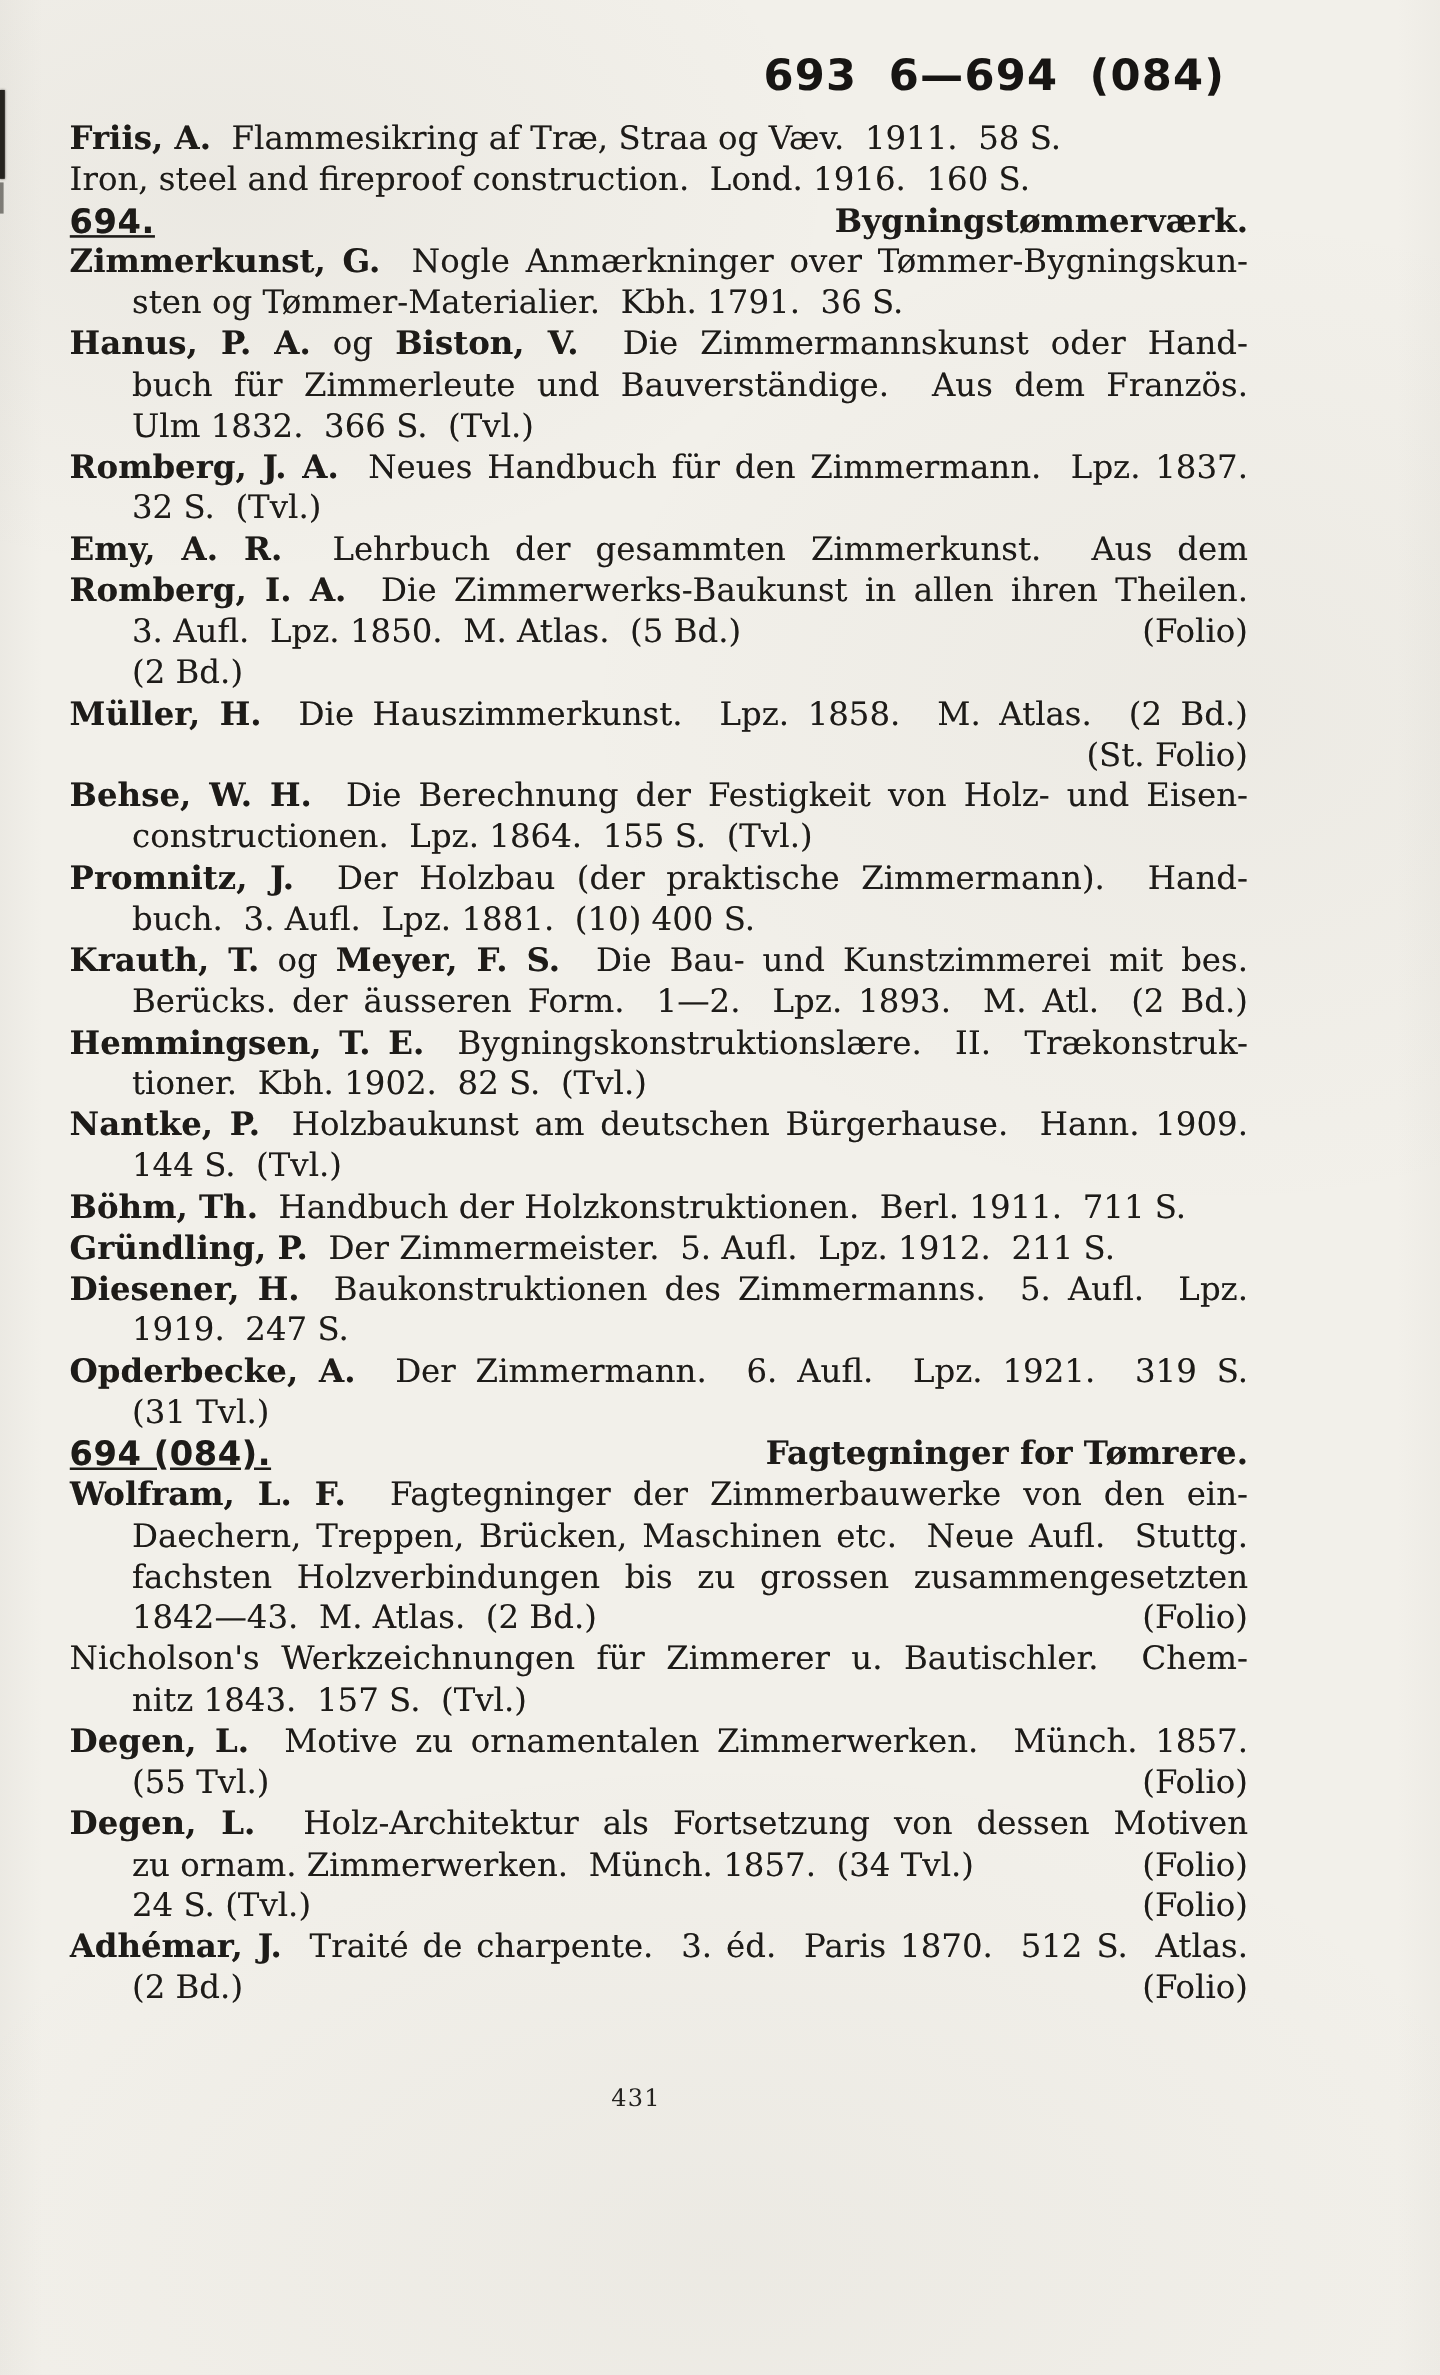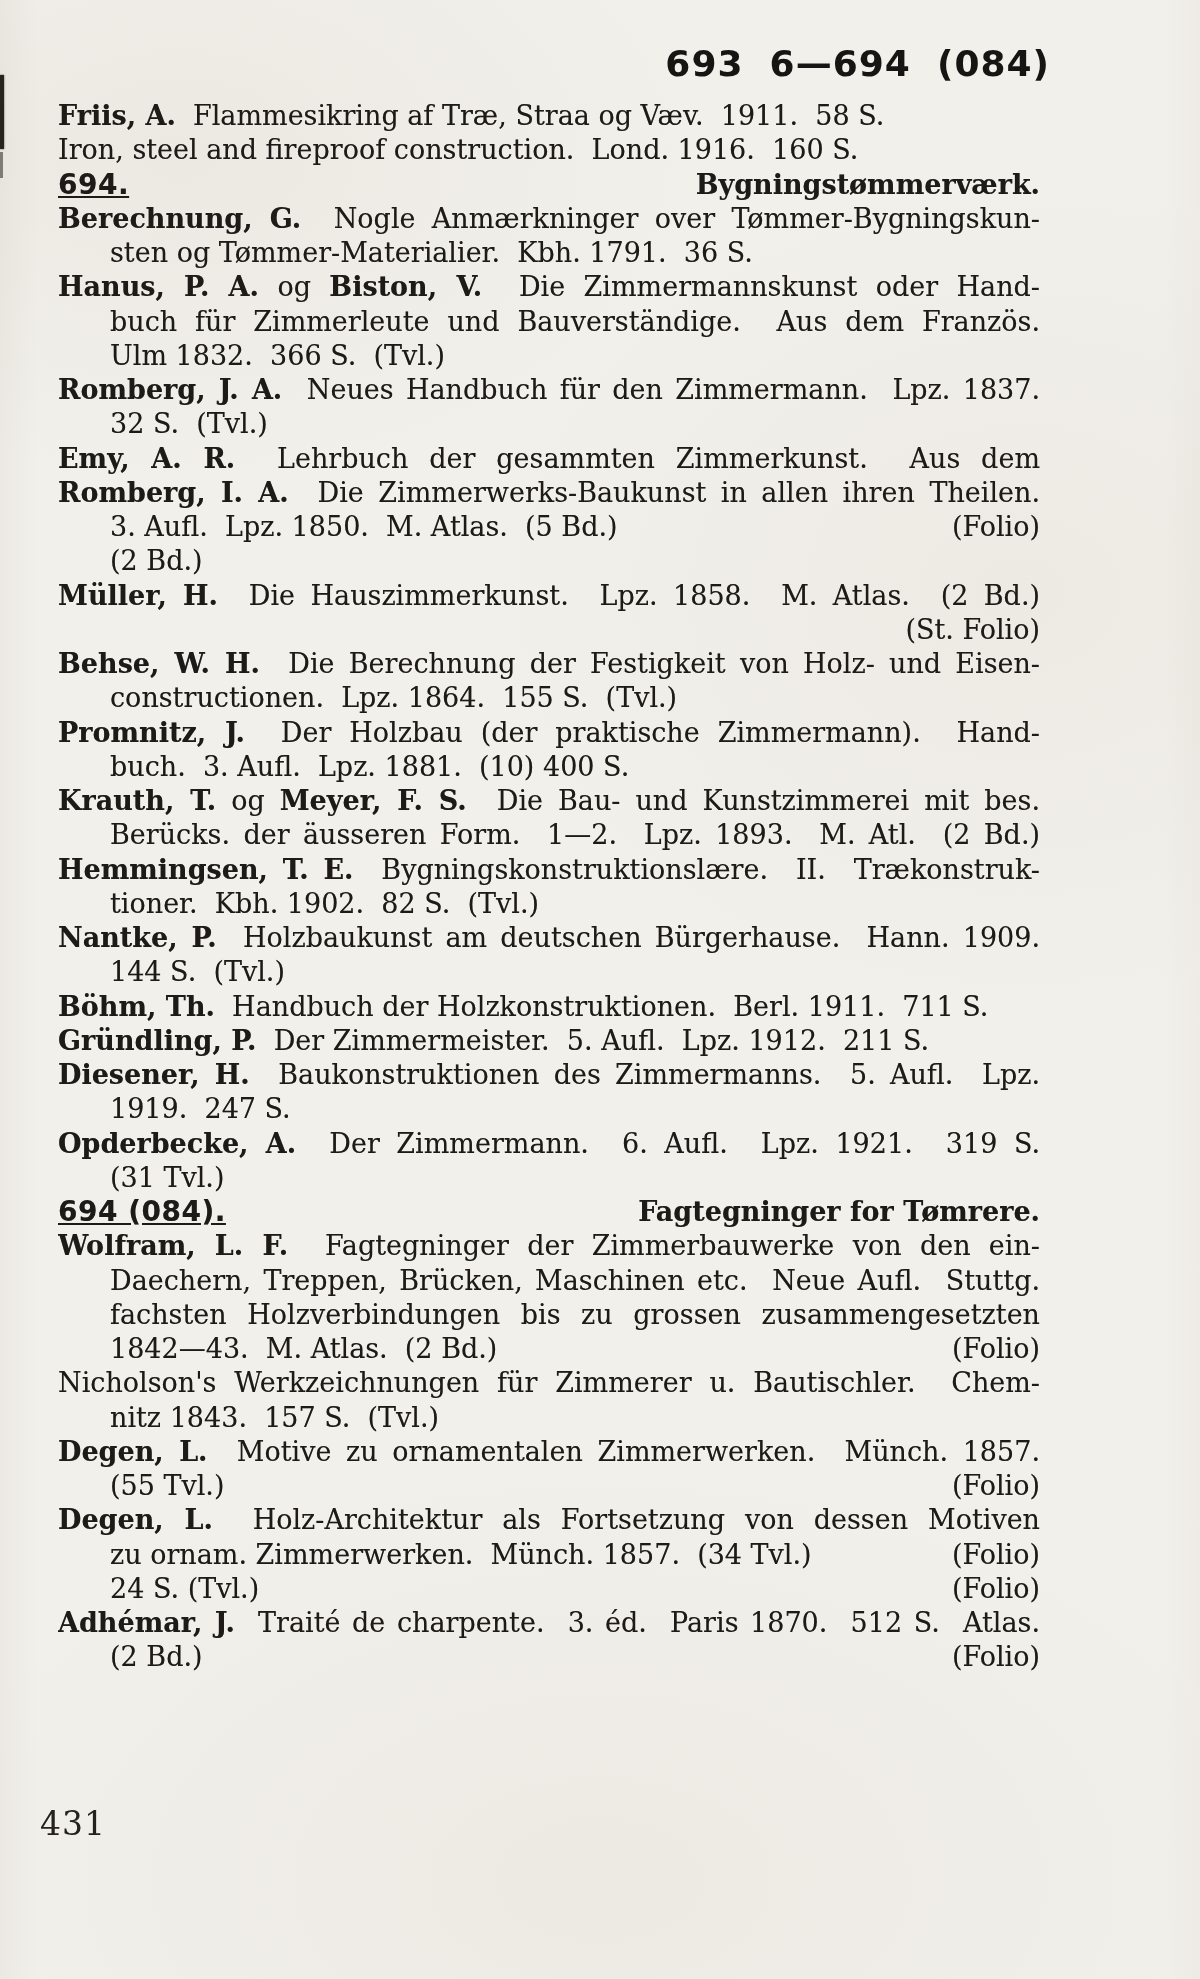--- a/index.html
+++ b/index.html
@@ -9,57 +9,57 @@
     background:#f2f0ea;
     background-image:
       radial-gradient(ellipse 800px 500px at 15% 8%, rgba(125,118,105,0.06), rgba(0,0,0,0) 65%),
       radial-gradient(ellipse 900px 700px at 85% 30%, rgba(130,124,110,0.05), rgba(0,0,0,0) 60%),
       radial-gradient(ellipse 1000px 600px at 50% 95%, rgba(120,115,100,0.05), rgba(0,0,0,0) 70%),
       linear-gradient(90deg, rgba(110,105,95,0.05) 0%, rgba(0,0,0,0) 3%, rgba(0,0,0,0) 97%, rgba(120,115,105,0.04) 100%);
     font-family:"DejaVu Serif","Liberation Serif",serif;
     color:#1d1b18;
   }
   .hdr{
-    position:absolute;top:44px;right:150px;
+    position:absolute;top:44px;right:179px;
     font-family:"DejaVu Sans","Liberation Sans",sans-serif;
     font-weight:bold;font-size:36px;line-height:40px;
     letter-spacing:1px;word-spacing:0.35em;
     color:#171513;white-space:pre;margin-left:31px;
   }
   .content{position:absolute;left:58px;top:99px;width:982px;}
   .line{
     position:relative;height:34.25px;line-height:34.25px;overflow:hidden;
     font-size:27px;white-space:pre-wrap;
     text-shadow:0 0 0.5px rgba(20,18,15,0.4);
   }
   .line.ind{padding-left:52px;}
   .line.just{text-align:justify;text-align-last:justify;}
   .b{font-weight:bold;}
   .sans{font-family:"DejaVu Sans","Liberation Sans",sans-serif;font-weight:bold;font-size:28px;letter-spacing:0.5px;text-decoration:underline;}
   .tail{position:absolute;right:0;top:0;}
   .footer{
-    position:absolute;top:1804px;left:40px;width:980px;text-align:left;
-    font-size:33px;letter-spacing:1px;color:#24221f;
+    position:absolute;top:1736px;left:40px;width:980px;text-align:center;
+    font-size:20px;letter-spacing:1px;color:#24221f;
   }
   .artifact{position:absolute;background:#26241f;}
   .a1{left:0;top:75px;width:4px;height:74px;box-shadow:0 0 2px rgba(30,28,24,.8);}
   .a2{left:0;top:152px;width:3px;height:26px;opacity:.55;}
 </style>
 </head>
 <body>
 
 <div class="page">
   <div class="artifact a1"></div>
   <div class="artifact a2"></div>
   <div class="hdr">693 6—694 (084)</div>
   <div class="content">
       <div class="line"><span class="b">Friis, A.</span><span>  Flammesikring af Træ, Straa og Væv.  1911.  58 S.</span></div>
       <div class="line"><span>Iron, steel and fireproof construction.  Lond. 1916.  160 S.</span></div>
       <div class="line"><span class="sans">694.</span><span class="tail b">Bygningstømmerværk.</span></div>
-      <div class="line just"><span class="b">Berechnung, G.</span><span>  Nogle Anmærkninger over Tømmer-Bygningskun-</span></div>
+      <div class="line just"><span class="b">Zimmerkunst, G.</span><span>  Nogle Anmærkninger over Tømmer-Bygningskun-</span></div>
       <div class="line ind"><span>sten og Tømmer-Materialier.  Kbh. 1791.  36 S.</span></div>
       <div class="line just"><span class="b">Hanus, P. A.</span><span> og </span><span class="b">Biston, V.</span><span>  Die Zimmermannskunst oder Hand-</span></div>
       <div class="line ind just"><span>buch für Zimmerleute und Bauverständige.  Aus dem Französ.</span></div>
       <div class="line ind"><span>Ulm 1832.  366 S.  (Tvl.)</span></div>
       <div class="line just"><span class="b">Romberg, J. A.</span><span>  Neues Handbuch für den Zimmermann.  Lpz. 1837.</span></div>
       <div class="line ind"><span>32 S.  (Tvl.)</span></div>
       <div class="line just"><span class="b">Emy, A. R.</span><span>  Lehrbuch der gesammten Zimmerkunst.  Aus dem</span></div>
       <div class="line just"><span class="b">Romberg, I. A.</span><span>  Die Zimmerwerks-Baukunst in allen ihren Theilen.</span></div>
       <div class="line ind"><span>3. Aufl.  Lpz. 1850.  M. Atlas.  (5 Bd.)</span><span class="tail">(Folio)</span></div>
       <div class="line ind"><span>(2 Bd.)</span></div>

